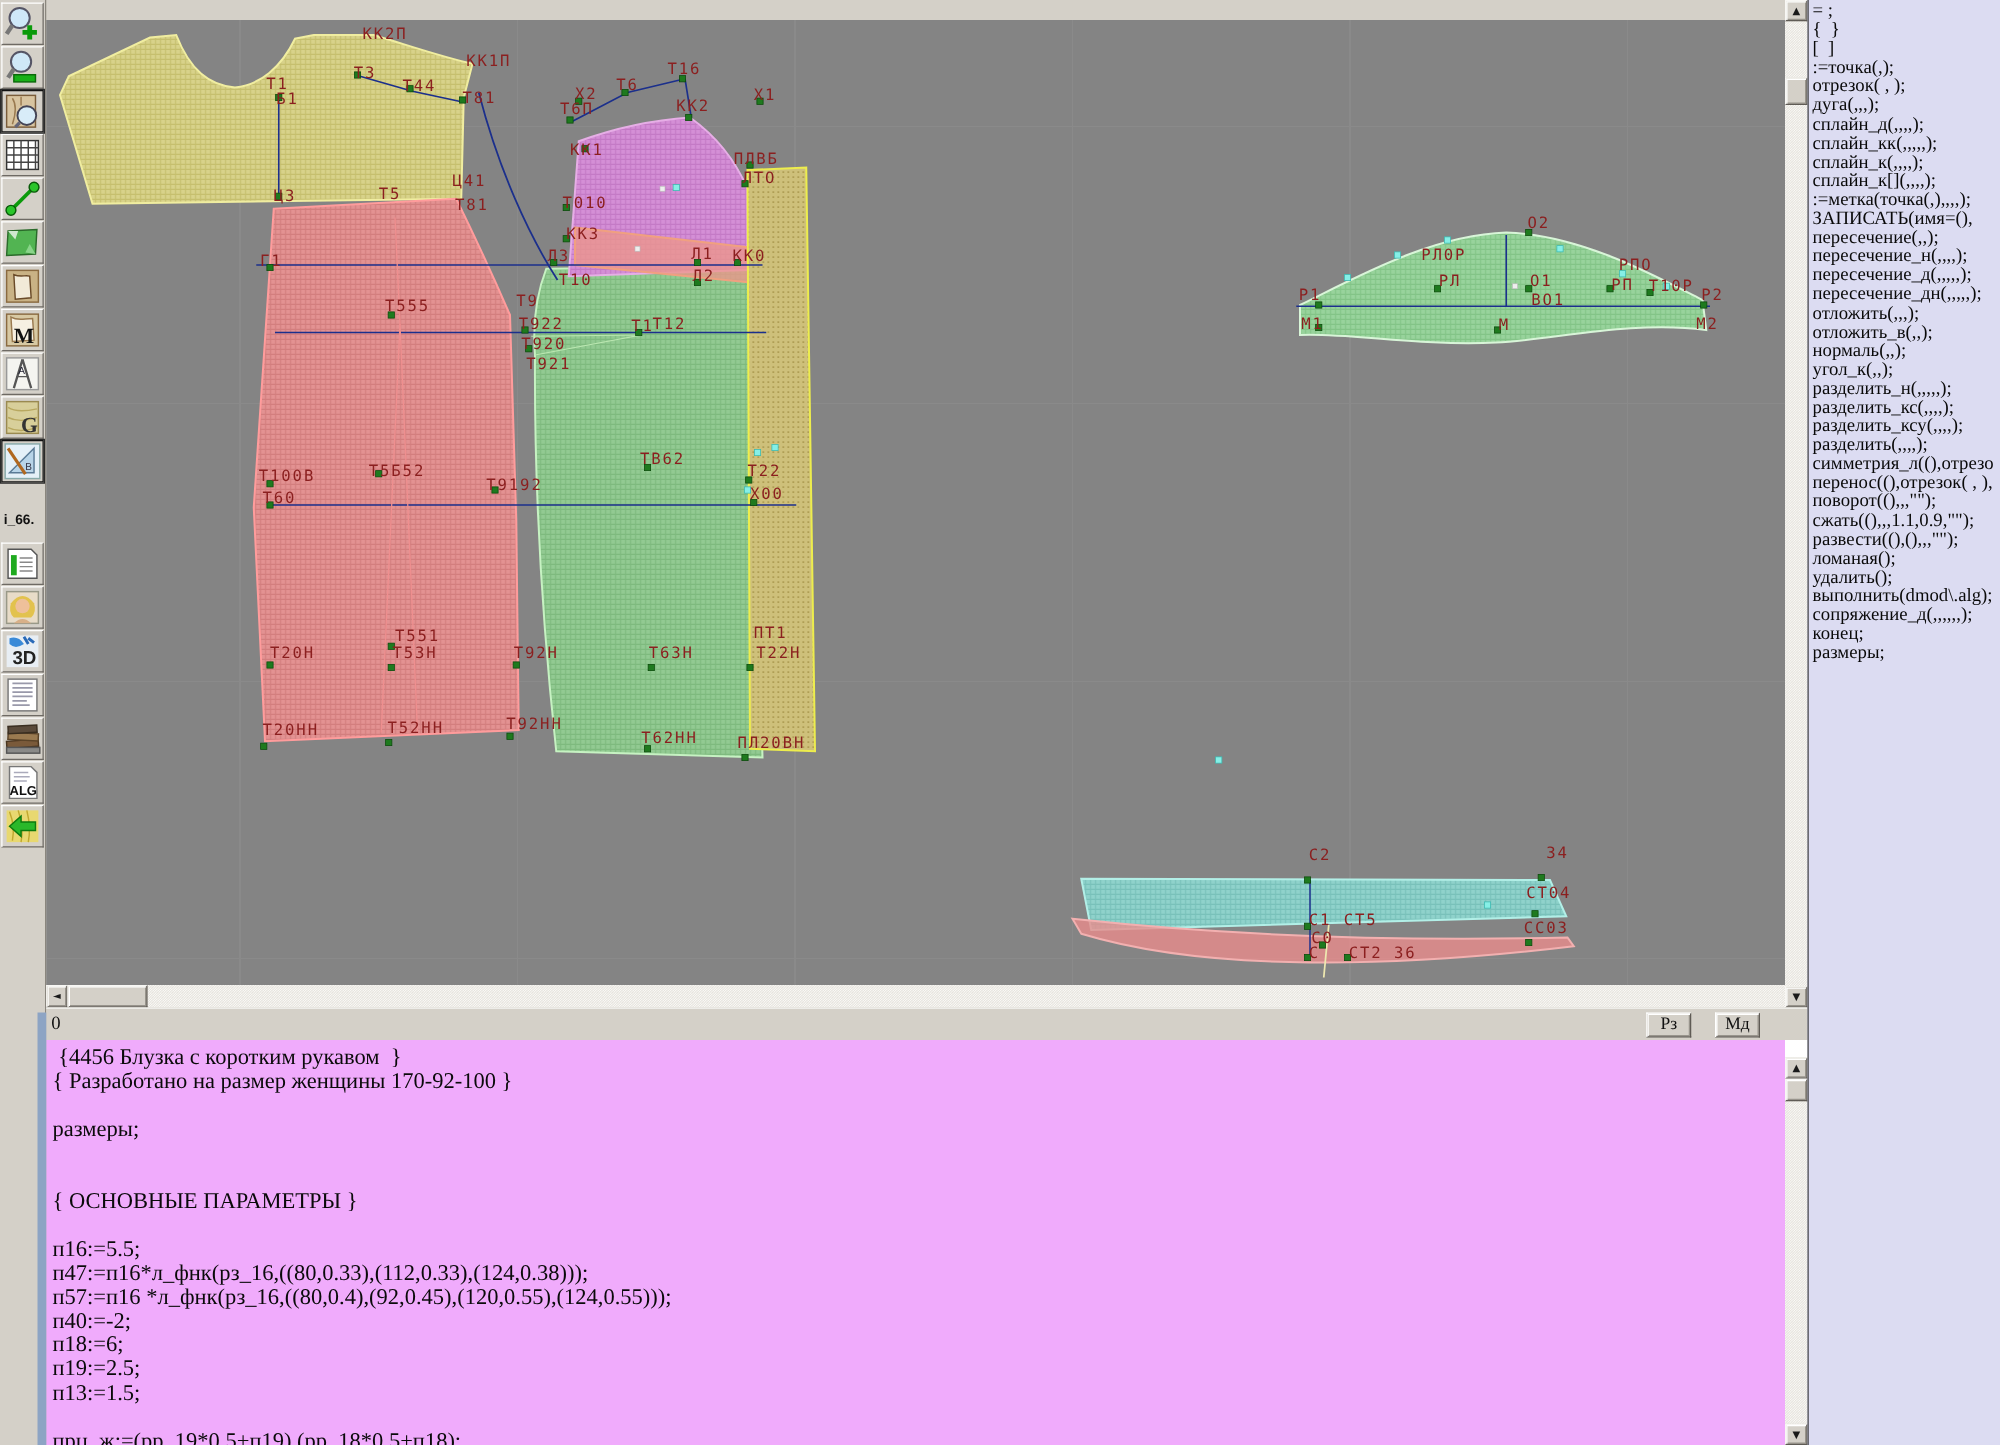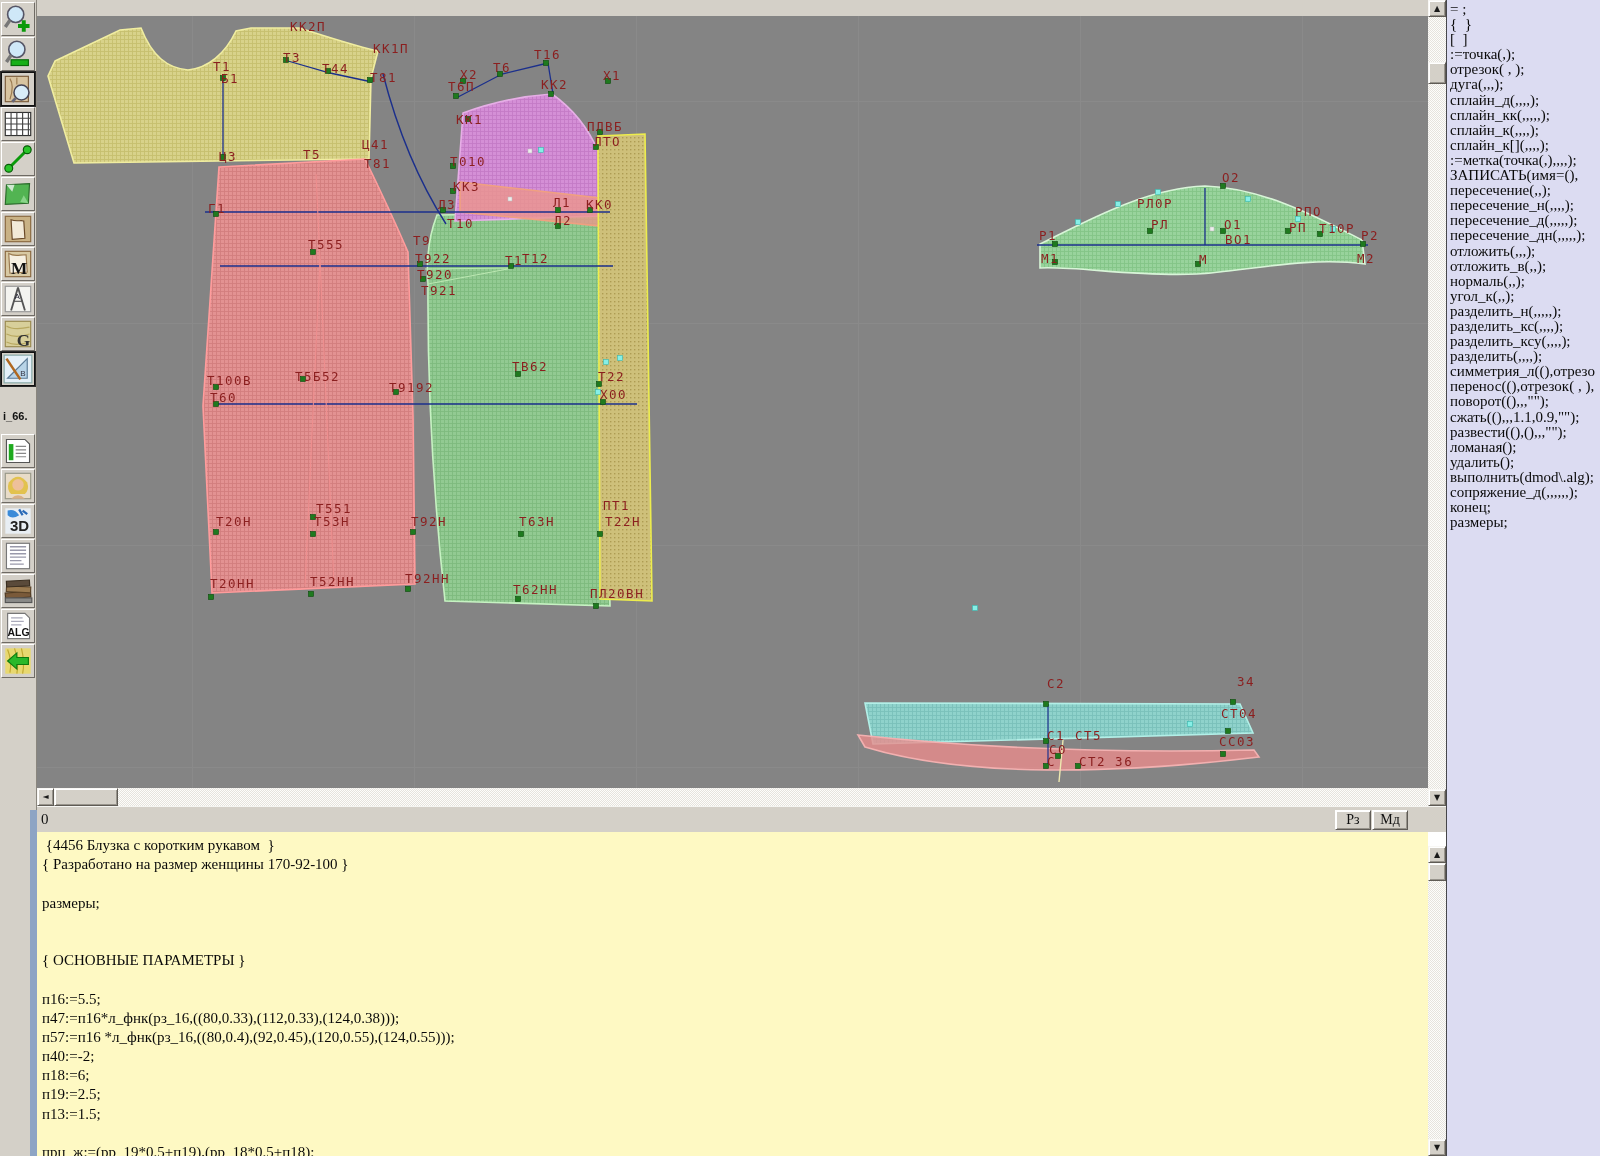--- a/index.html
+++ b/index.html
@@ -35,28 +35,28 @@
   .vscroll .sb-thumb{position:absolute;left:0;top:62px;width:18px;height:22px;}
   .hscroll{position:absolute;left:37px;top:788px;width:1391px;height:18px;}
   .hscroll .sb-track{position:absolute;left:0;top:0;width:100%;height:18px;}
   .hscroll .lf{position:absolute;left:0;top:0;width:17px;height:18px;}
   .hscroll .sb-thumb{position:absolute;left:17px;top:0;width:64px;height:18px;}
 
   
   .statusrow{position:absolute;left:37px;top:806px;width:1409px;height:26px;background:#d4d0c8;
     display:flex;align-items:center;border-top:1px solid #f5f5f2;box-sizing:border-box;}
   .line-num{font-family:"Liberation Serif",serif;font-size:15px;color:#111;margin-left:4px;}
-  .status-buttons{margin-left:auto;margin-right:38px;display:flex;gap:1px;}
+  .status-buttons{margin-left:auto;margin-right:38px;display:flex;gap:19px;}
   .status-btn{width:36px;height:20px;background:#d4d0c8;border:1px solid;border-color:#fff #5f5b55 #5f5b55 #fff;
     box-shadow:inset 1px 1px 0 #fff,inset -1px -1px 0 #98948c;
     font-family:"Liberation Serif",serif;font-size:14px;color:#111;text-align:center;line-height:18px;box-sizing:border-box;}
 
   
-  .codearea{position:absolute;left:37px;top:832px;width:1391px;height:324px;background:#fef9c3;overflow:hidden;
-    font-family:"Liberation Serif",serif;font-size:15px;line-height:19.2px;color:#0a0a0a;
+  .codearea{position:absolute;left:37px;top:832px;width:1391px;height:324px;background:#f0abfc;overflow:hidden;
+    font-family:"Liberation Serif",serif;font-size:18px;line-height:19.2px;color:#0a0a0a;
     white-space:pre;padding:4px 0 0 5px;box-sizing:border-box;}
   .code-line{height:19.2px;}
   .vscroll2{position:absolute;left:1428px;top:832px;width:18px;height:324px;background:#fff;}
   .vscroll2 .sb-track{position:absolute;left:0;top:14px;width:18px;height:310px;}
   .vscroll2 .up{position:absolute;left:0;top:14px;width:18px;height:17px;}
   .vscroll2 .sb-thumb{position:absolute;left:0;top:31px;width:18px;height:18px;}
   .vscroll2 .dn{position:absolute;left:0;bottom:0;width:18px;height:17px;}
   .margin-strip{position:absolute;left:30px;top:810px;width:7px;height:346px;background:#8da4c4;}
 
   

